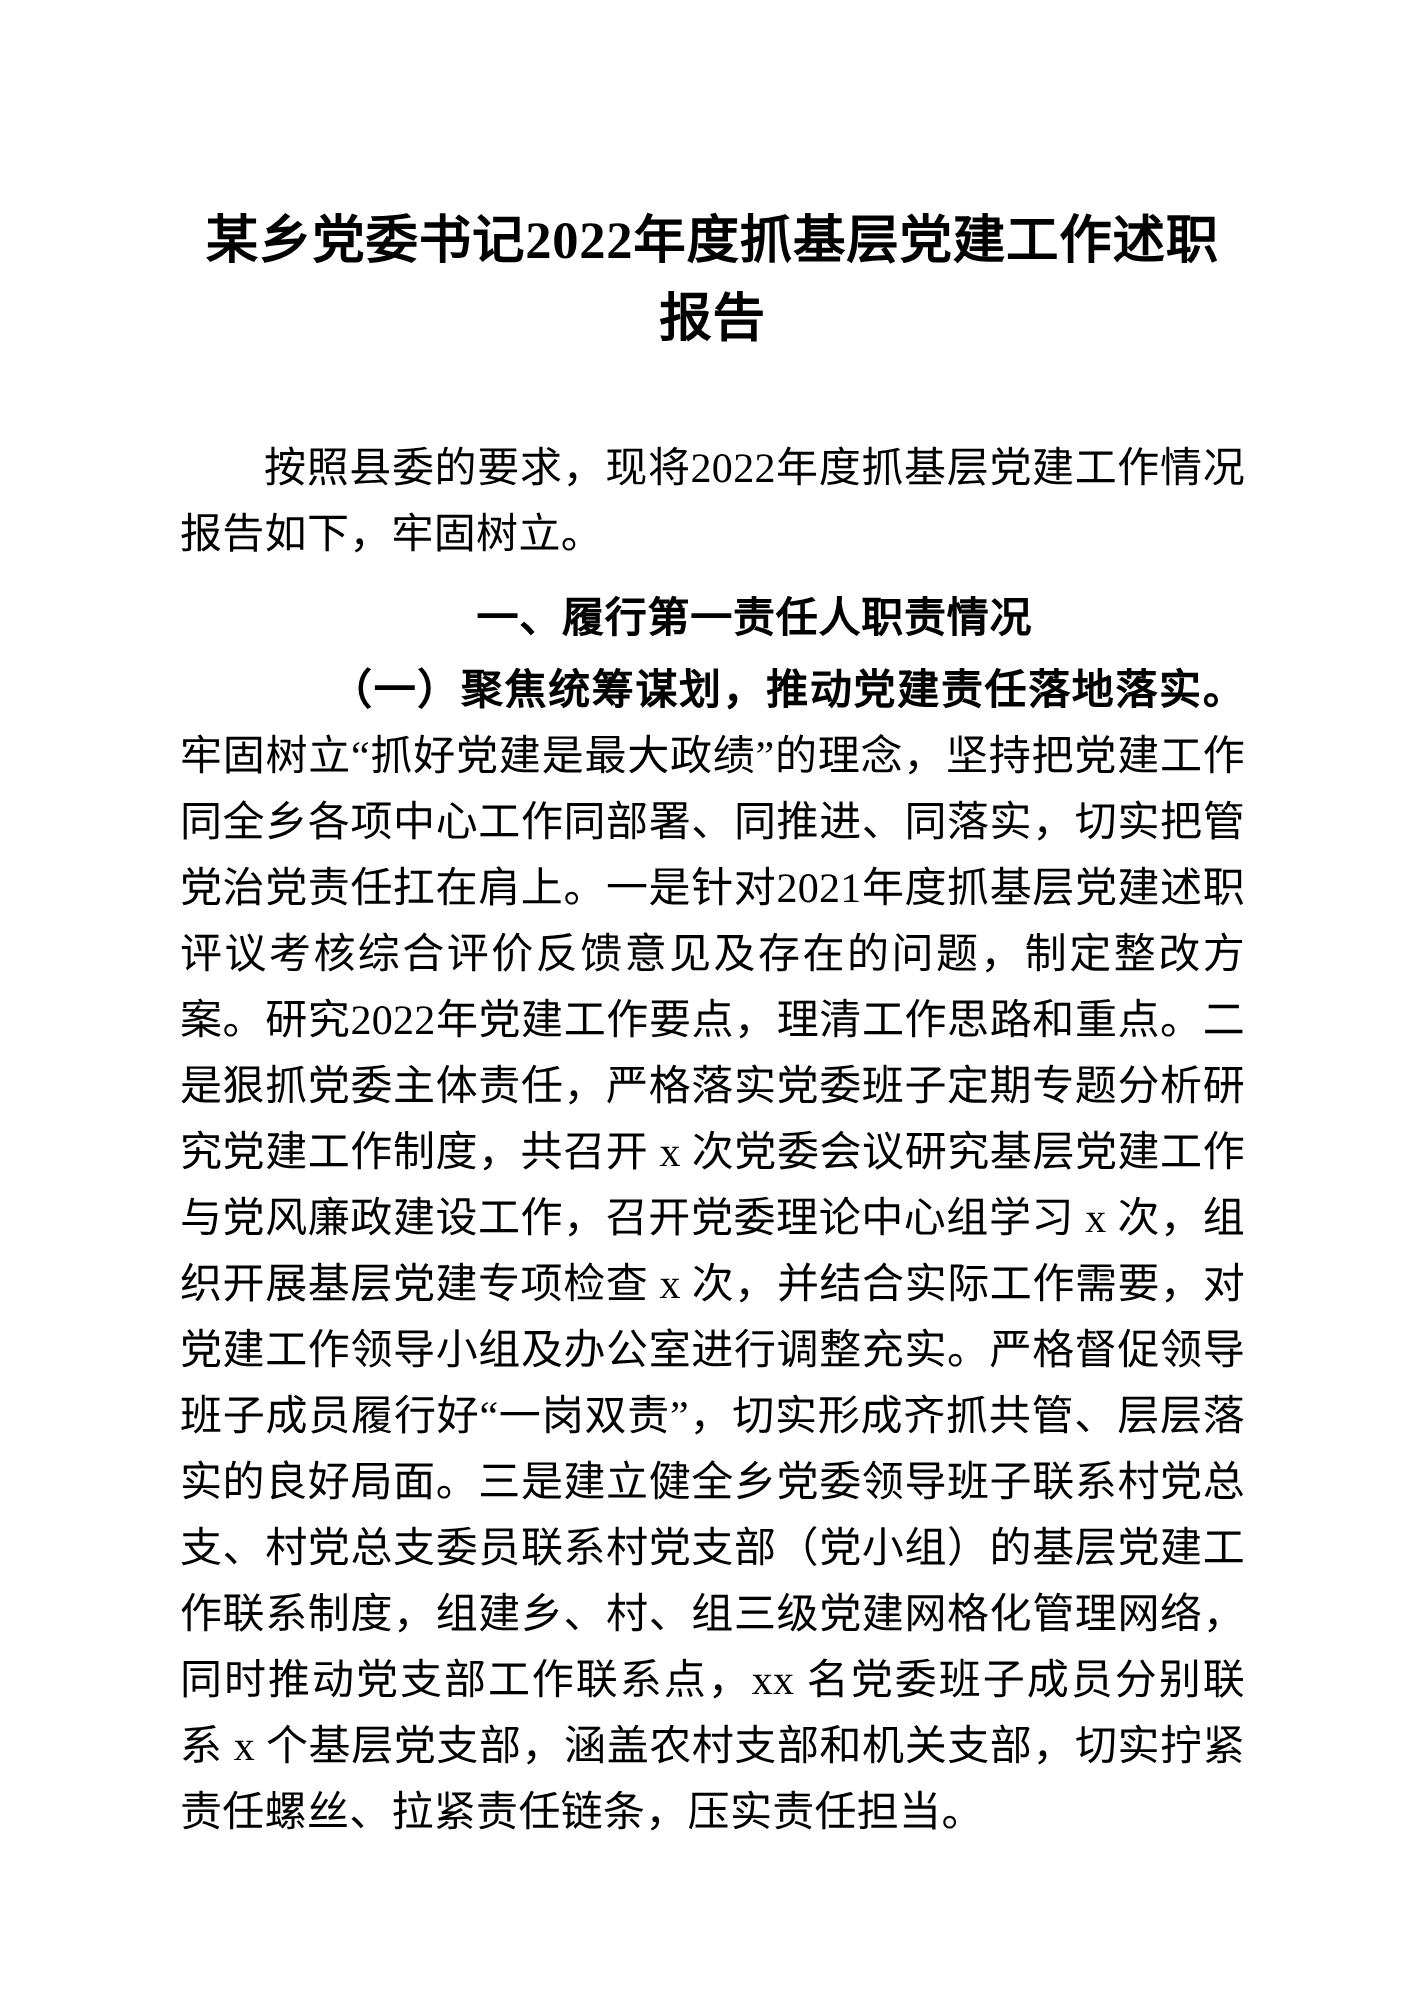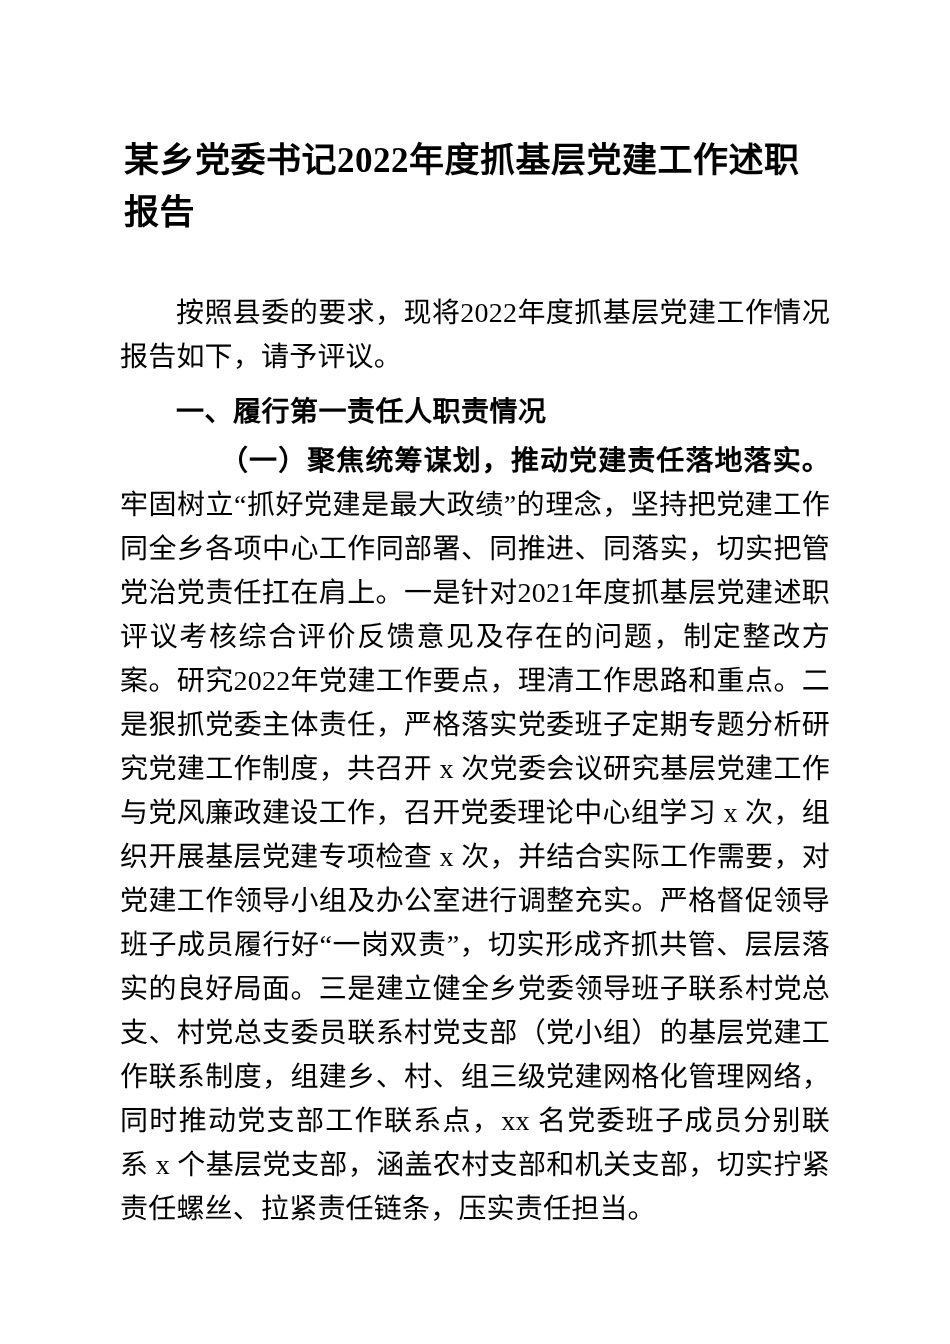--- a/index.html
+++ b/index.html
@@ -23,20 +23,21 @@
     background: #ffffff;
     box-sizing: border-box;
     padding: 135px 120px 0 120px;
   }
 
   .doc-title {
     font-family: "Liberation Serif", "DejaVu Serif", serif;
     font-weight: bold;
     font-size: 35px;
     line-height: 52px;
+    text-align: center;
     letter-spacing: 0.5px;
     margin: 0 0 52px 0;
     padding: 0 4px;
   }
 
   .lead-paragraph,
   .body-paragraph {
     font-family: "Liberation Serif", "DejaVu Serif", serif;
     font-size: 28px;
     line-height: 44px;
@@ -52,20 +53,21 @@
   }
 
   .section-heading {
     font-family: "Liberation Sans", "DejaVu Sans", sans-serif;
     font-weight: bold;
     font-size: 28px;
     line-height: 46px;
     text-indent: 2em;
     margin: 0 0 4px 0;
     letter-spacing: 0.5px;
+    text-align: center;
   }
 
   .body-paragraph {
     margin-top: 0;
   }
 
   .lead-in {
     font-weight: bold;
     margin-left: 44px;
   }
@@ -73,19 +75,19 @@
 </head>
 <body>
 
 <div class="page">
 
   <h1 class="doc-title">
     <span>某乡党委书记2022年度抓基层党建工作述职</span><br>
     <span>报告</span>
   </h1>
 
-  <p class="lead-paragraph">按照县委的要求，现将2022年度抓基层党建工作情况报告如下，请予评议。</p>
+  <p class="lead-paragraph">按照县委的要求，现将2022年度抓基层党建工作情况报告如下，牢固树立。</p>
 
   <h2 class="section-heading">一、履行第一责任人职责情况</h2>
 
   <p class="body-paragraph"><span class="lead-in">（一）聚焦统筹谋划，推动党建责任落地落实。</span><span>牢固树立“抓好党建是最大政绩”的理念，坚持把党建工作同全乡各项中心工作同部署、同推进、同落实，切实把管党治党责任扛在肩上。一是针对2021年度抓基层党建述职评议考核综合评价反馈意见及存在的问题，制定整改方案。研究2022年党建工作要点，理清工作思路和重点。二是狠抓党委主体责任，严格落实党委班子定期专题分析研究党建工作制度，共召开 x 次党委会议研究基层党建工作与党风廉政建设工作，召开党委理论中心组学习 x 次，组织开展基层党建专项检查 x 次，并结合实际工作需要，对党建工作领导小组及办公室进行调整充实。严格督促领导班子成员履行好“一岗双责”，切实形成齐抓共管、层层落实的良好局面。三是建立健全乡党委领导班子联系村党总支、村党总支委员联系村党支部（党小组）的基层党建工作联系制度，组建乡、村、组三级党建网格化管理网络，同时推动党支部工作联系点，xx 名党委班子成员分别联系 x 个基层党支部，涵盖农村支部和机关支部，切实拧紧责任螺丝、拉紧责任链条，压实责任担当。</span></p>
 
 </div>
 
 </body></html>

